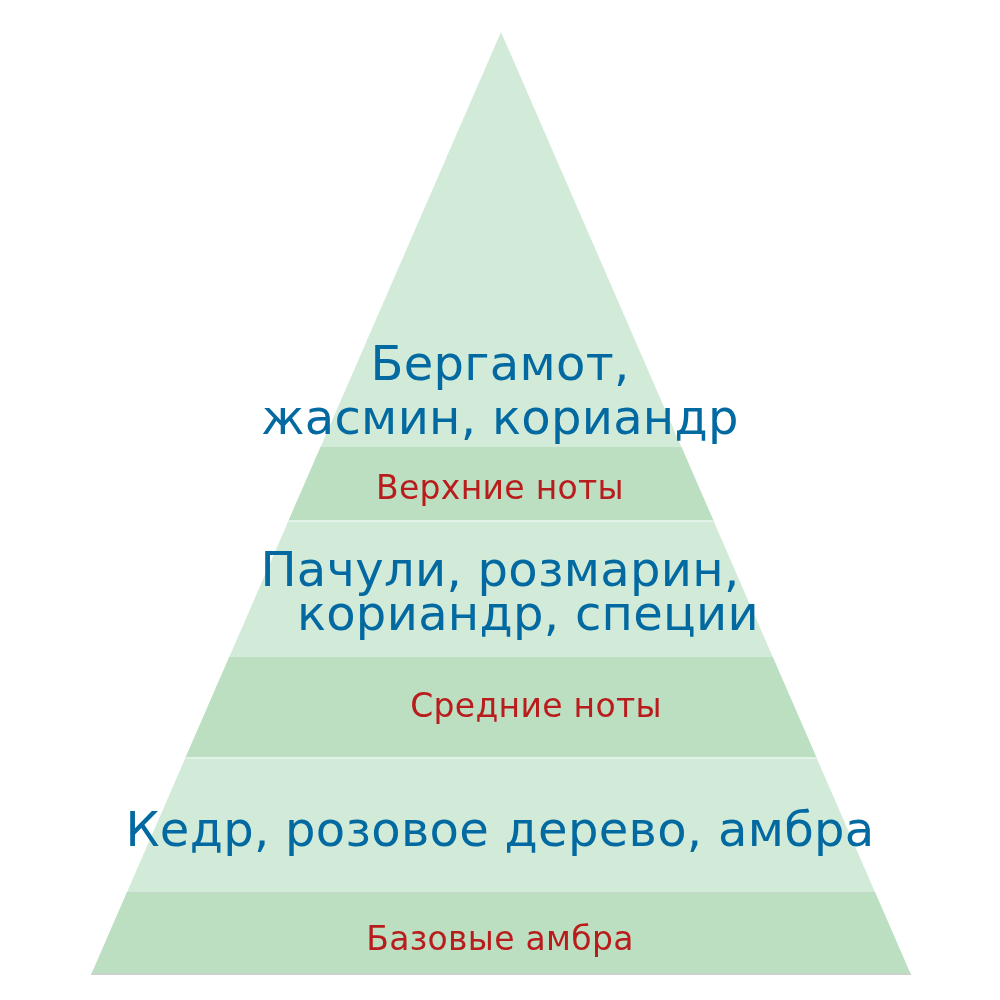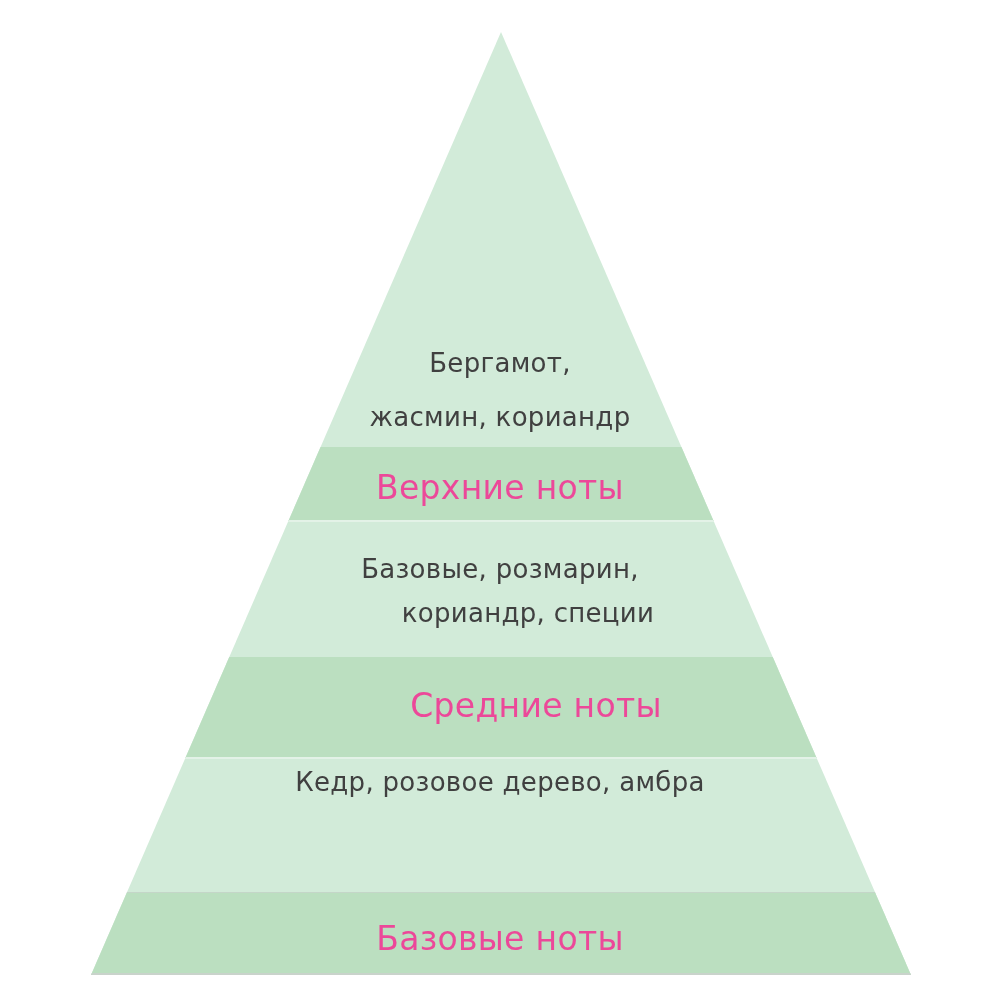--- a/index.html
+++ b/index.html
@@ -22,27 +22,27 @@
       height: 1000px;
     }
     .label {
       position: absolute;
       left: 0;
       width: 1000px;
       text-align: center;
       white-space: nowrap;
     }
     .notes-text {
-      color: #404040;
-      font-size: 26px;
+      color: #0369a1;
+      font-size: 48px;
       line-height: 52px;
       letter-spacing: 0.3px;
     }
     .tier-text {
-      color: #ec4899;
+      color: #b91c1c;
       font-size: 33px;
       line-height: 40px;
       letter-spacing: 0.3px;
     }
   </style>
 </head>
 <body>
 
 <svg id="pyramid-svg" viewBox="0 0 1000 1000" xmlns="http://www.w3.org/2000/svg">
   <defs>
@@ -64,20 +64,20 @@
     <rect x="0" y="893" width="1000" height="82" fill="#bbdfc0"></rect>
     <rect x="0" y="973" width="1000" height="2" fill="#c9d3cb"></rect>
   </g>
 </svg>
 
 <div class="label notes-text" style="top:337px;">Бергамот,</div>
 <div class="label notes-text" style="top:391px;">жасмин, кориандр</div>
 
 <div class="label tier-text" style="top:468px;">Верхние ноты</div>
 
-<div class="label notes-text" style="top:543px;">Базовые, розмарин,</div>
+<div class="label notes-text" style="top:543px;">Пачули, розмарин,</div>
 <div class="label notes-text" style="top:587px;padding-left:28px;">кориандр, специи</div>
 
 <div class="label tier-text" style="top:686px;padding-left:36px;">Средние ноты</div>
 
-<div class="label notes-text" style="top:756px;">Кедр, розовое дерево, амбра</div>
+<div class="label notes-text" style="top:803px;">Кедр, розовое дерево, амбра</div>
 
-<div class="label tier-text" style="top:919px;">Базовые ноты</div>
+<div class="label tier-text" style="top:919px;">Базовые амбра</div>
 
 </body></html>

